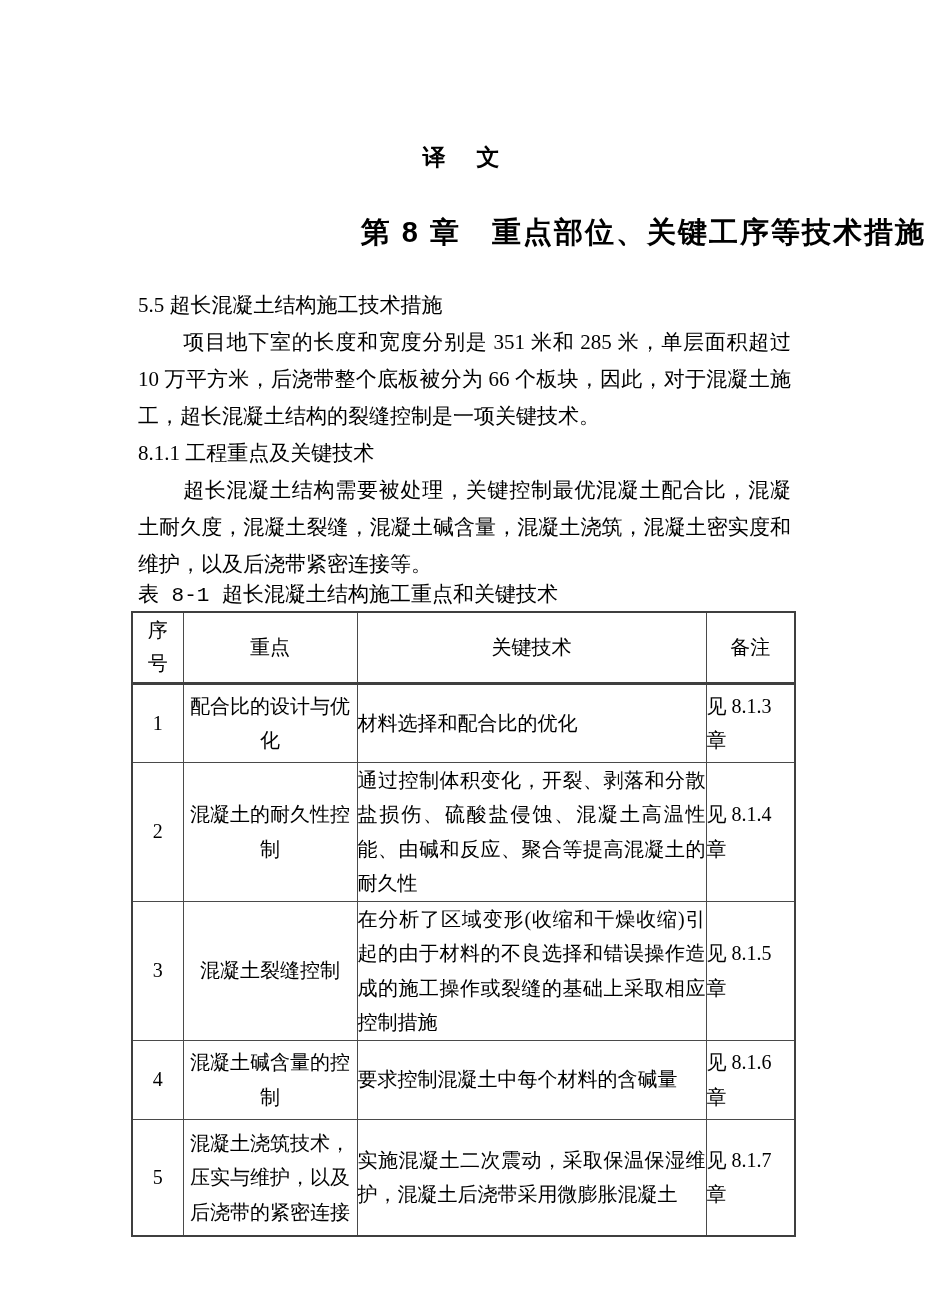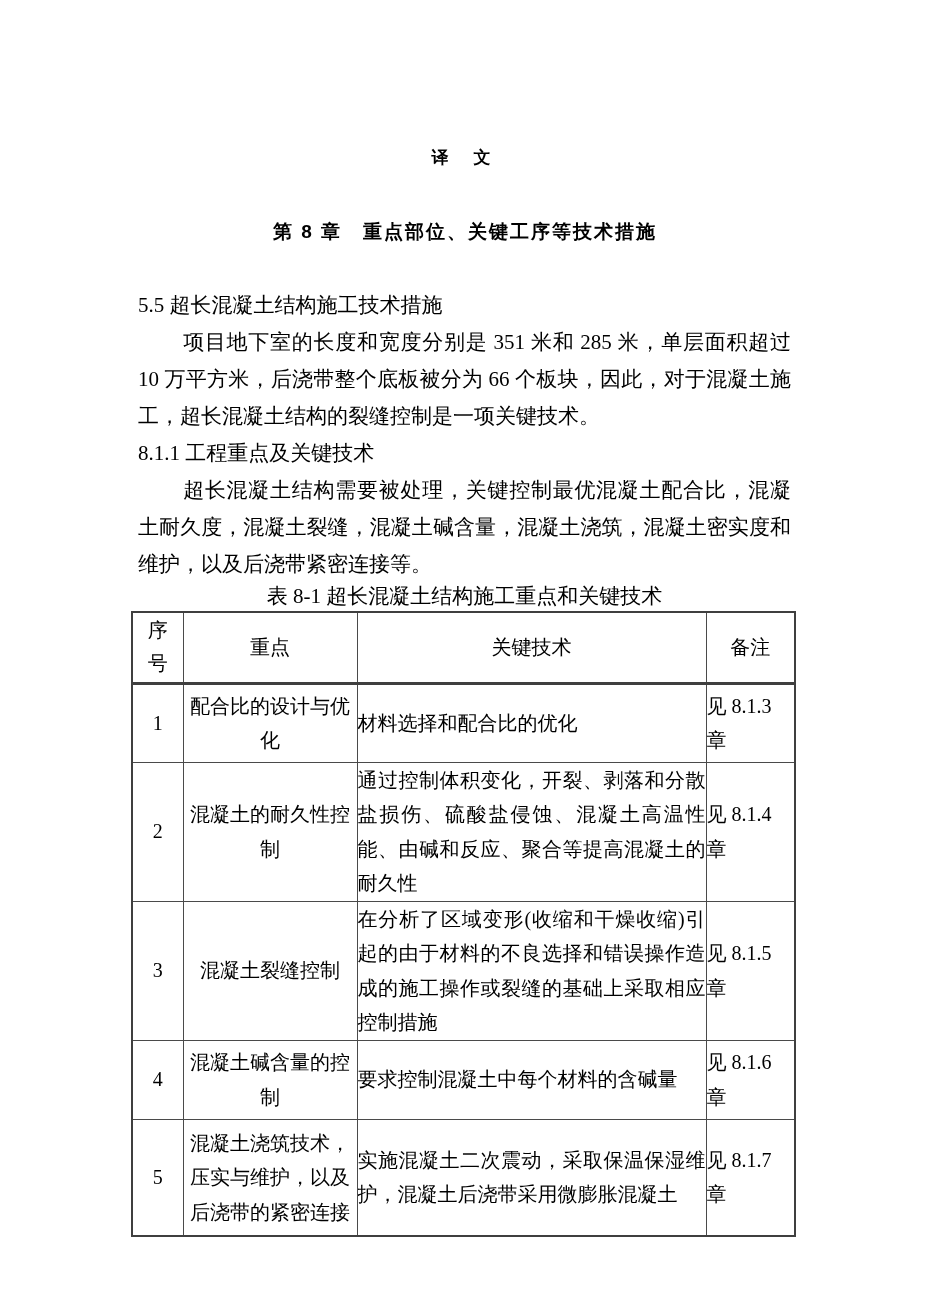--- a/index.html
+++ b/index.html
@@ -14,51 +14,51 @@
     position:relative;
     width:926px; height:1309px;
     background:#ffffff;
     overflow:hidden;
   }
   .doc-title {
     margin:145px 0 0 0;
     text-align:center;
     font-family:"Liberation Sans","DejaVu Sans",sans-serif;
     font-weight:700;
-    font-size:17px;
+    font-size:23px;
     line-height:25px;
     letter-spacing:4px;
   }
   .chapter-heading {
     margin:47px 0 0 4px;
-    text-align:center;
+    text-align:right;
     font-family:"Liberation Sans","DejaVu Sans",sans-serif;
     font-weight:700;
-    font-size:19px;
+    font-size:29px;
     line-height:30px;
     letter-spacing:2px;
   }
   .content {
     margin:40px 135px 0 138px; 
     font-size:21px;
     line-height:37px;
     text-align:justify;
   }
   .content p, .content h3, .content h4 {
     margin:0; padding:0;
     font-weight:normal;
     font-size:21px;
   }
   .para { text-indent:2.15em; }
   .table-caption {
     margin-top:0;
-    text-align:center;
     font-size:21px;
     line-height:26px;
     text-indent:0;
+    font-family:Liberation Mono, monospace;
   }
   table.key-table {
     border-collapse:collapse;
     table-layout:fixed;
     width:663px;
     margin:2px 0 0 -7px;
     border:2px solid #3f3f3f;
     font-size:20px;
   }
   table.key-table td, table.key-table th {

